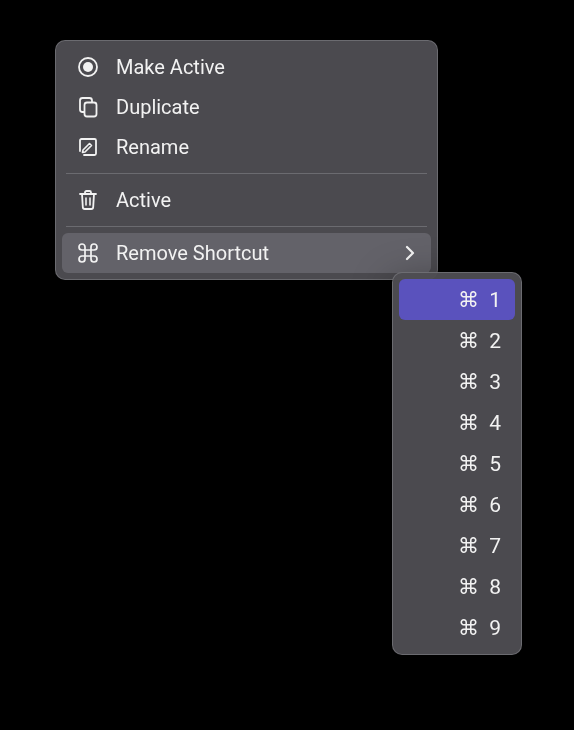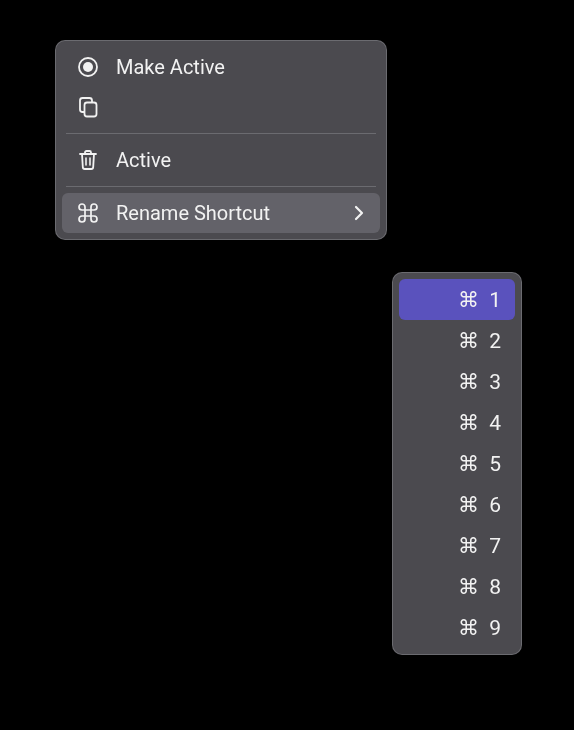--- a/index.html
+++ b/index.html
@@ -12,21 +12,21 @@
       height: 730px;
       background: #000000;
       font-family: -apple-system, BlinkMacSystemFont, "Segoe UI", Roboto, Helvetica, Arial, sans-serif;
       position: relative;
       overflow: hidden;
     }
     .context-menu {
       position: absolute;
       top: 40px;
       left: 55px;
-      width: 332px;
+      width: 383px;
       background: rgba(78, 77, 82, 0.96);
       border: 1px solid rgba(140, 140, 145, 0.5);
       border-radius: 10px;
       padding: 6px;
       box-shadow: 0 10px 40px rgba(0,0,0,0.4);
     }
     .menu-item {
       display: flex;
       align-items: center;
       height: 40px;
@@ -118,22 +118,32 @@
     <span class="menu-label">Make Active</span>
   </div>
 
   <div class="menu-item">
     <span class="menu-icon">
       <svg width="24" height="24" viewBox="0 0 24 24" fill="none">
         <rect x="4" y="3" width="12" height="14" rx="2.5" stroke="#f2f2f2" stroke-width="1.8"></rect>
         <rect x="8.5" y="7.5" width="12" height="14" rx="2.5" fill="#4e4d52" stroke="#f2f2f2" stroke-width="1.8"></rect>
       </svg>
     </span>
-  </div>
-
+    <span class="menu-label">Duplicate</span>
+  </div>
+
+  <div class="menu-item">
+    <span class="menu-icon">
+      <svg width="24" height="24" viewBox="0 0 24 24" fill="none">
+        <path d="M4 16 V5.5 A1.5 1.5 0 0 1 5.5 4 H18.5 A1.5 1.5 0 0 1 20 5.5 V18.5 A1.5 1.5 0 0 1 18.5 20 H8" stroke="#f2f2f2" stroke-width="1.8" stroke-linecap="round"></path>
+        <path d="M13.5 8.5 L15.5 10.5 L9 17 L6.5 17.5 L7 15 Z" stroke="#f2f2f2" stroke-width="1.6" stroke-linejoin="round" fill="none"></path>
+      </svg>
+    </span>
+    <span class="menu-label">Rename</span>
+  </div>
 
   <div class="divider"></div>
 
   <div class="menu-item">
     <span class="menu-icon">
       <svg width="24" height="24" viewBox="0 0 24 24" fill="none">
         <path d="M4 6 H20" stroke="#f2f2f2" stroke-width="1.8" stroke-linecap="round"></path>
         <path d="M9 6 V4.5 A1.5 1.5 0 0 1 10.5 3 H13.5 A1.5 1.5 0 0 1 15 4.5 V6" stroke="#f2f2f2" stroke-width="1.8" stroke-linecap="round"></path>
         <path d="M6 6 L6.8 19 A2 2 0 0 0 8.8 21 H15.2 A2 2 0 0 0 17.2 19 L18 6" stroke="#f2f2f2" stroke-width="1.8" stroke-linecap="round"></path>
         <path d="M10 10 V17" stroke="#f2f2f2" stroke-width="1.6" stroke-linecap="round"></path>
@@ -144,21 +154,21 @@
   </div>
 
   <div class="divider"></div>
 
   <div class="menu-item highlighted">
     <span class="menu-icon">
       <svg width="24" height="24" viewBox="0 0 24 24" fill="none">
         <path d="M9 9 V6 A3 3 0 1 0 6 9 H9 Z M15 9 H18 A3 3 0 1 0 15 6 V9 Z M15 15 V18 A3 3 0 1 0 18 15 H15 Z M9 15 H6 A3 3 0 1 0 9 18 V15 Z M9 9 H15 V15 H9 Z" stroke="#f2f2f2" stroke-width="1.7" fill="none"></path>
       </svg>
     </span>
-    <span class="menu-label">Rename Shortcut</span>
+    <span class="menu-label">Remove Shortcut</span>
     <span class="chevron">
       <svg width="12" height="16" viewBox="0 0 12 16" fill="none">
         <path d="M3 2 L9 8 L3 14" stroke="#f2f2f2" stroke-width="2.2" stroke-linecap="round" stroke-linejoin="round"></path>
       </svg>
     </span>
   </div>
 
 </div>
 
 <div class="submenu">

